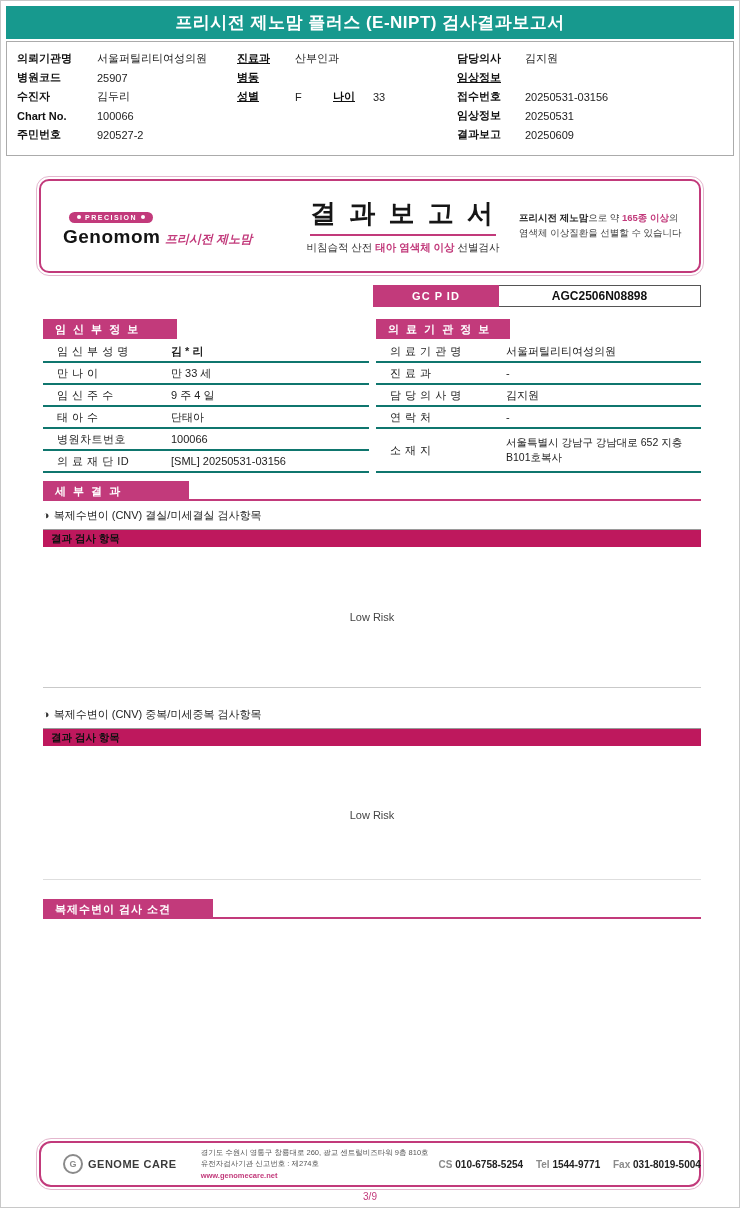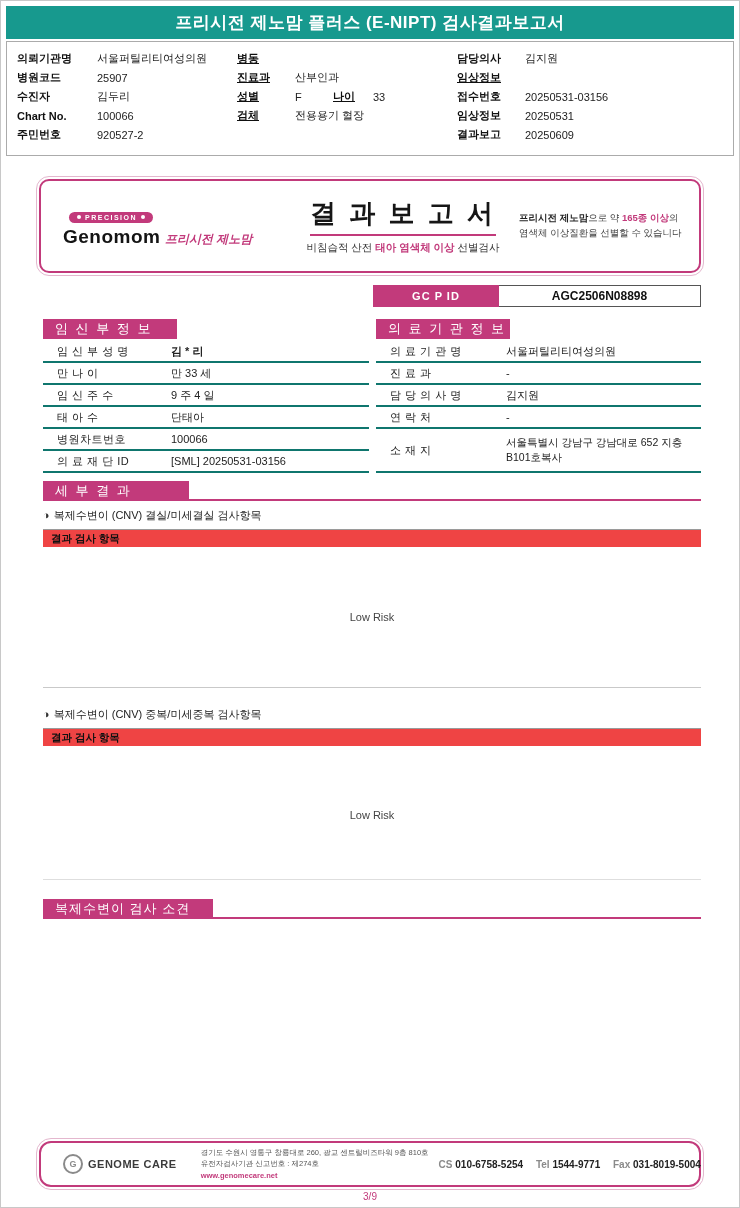--- a/index.html
+++ b/index.html
@@ -51,21 +51,21 @@
   .tagline .hl{color:var(--accent);font-weight:bold}
 
   
   .gcpid{position:absolute;left:372px;top:284px;width:328px;height:22px;display:flex}
   .gcpid-label{flex:0 0 126px;background:var(--accent);color:#fff;font-size:11px;font-weight:bold;
     text-align:center;line-height:22px;letter-spacing:1px}
   .gcpid-value{flex:1;border:1px solid #555;border-left:none;font-size:12px;font-weight:bold;color:#111;
     text-align:center;line-height:20px;background:#fff}
 
   
-  .chip{position:absolute;height:20px;background:var(--accent);color:#fff;font-size:13px;font-weight:normal;
+  .chip{position:absolute;height:20px;background:var(--accent);color:#fff;font-size:11px;font-weight:bold;
     line-height:20px;letter-spacing:2px;padding-left:12px}
   .chip.maternal{left:42px;top:318px;width:134px}
   .chip.clinic{left:375px;top:318px;width:134px}
   .chip.detail{left:42px;top:480px;width:146px}
   .chip.opinion{left:42px;top:898px;width:170px;letter-spacing:1px}
   .accent-line{position:absolute;height:2px;background:var(--accent)}
   .accent-line.detail{left:42px;top:498px;width:658px}
   .accent-line.opinion{left:42px;top:916px;width:658px}
 
   
@@ -78,21 +78,21 @@
   .trow .tval{flex:1;color:#222}
   .trow .tval.bold{font-weight:bold}
   .trow.tall{min-height:44px}
   .trow.tall .tval{font-size:10.5px;line-height:1.45;padding:4px 6px 4px 0}
 
   
   .cnv-heading{position:absolute;left:42px;font-size:11px;color:#222}
   .cnv-heading .ico{font-size:11px;color:#333;margin-right:4px}
   .cnv-heading.one{top:507px}
   .cnv-heading.two{top:706px}
-  .colhdr{position:absolute;left:42px;width:658px;height:18px;background:#ef4444;border-top:1px solid #9a9a9a;
+  .colhdr{position:absolute;left:42px;width:658px;height:18px;background:#be185d;border-top:1px solid #9a9a9a;
     font-size:10.5px;font-weight:bold;color:#111;line-height:17px;padding-left:8px}
   .colhdr.one{top:528px}
   .colhdr.two{top:727px}
   .lowrisk{position:absolute;left:42px;width:658px;text-align:center;font-size:11px;color:#444}
   .lowrisk.one{top:610px}
   .lowrisk.two{top:808px}
   .divider{position:absolute;left:42px;width:658px;height:1px;background:#c9c9c9}
   .divider.one{top:686px}
   .divider.two{top:878px;background:#dedede}
 
@@ -136,36 +136,32 @@
           <span class="hlabel">Chart No.</span>
           <span class="hval">100066</span>
         </div>
       <div class="hrow">
           <span class="hlabel">주민번호</span>
           <span class="hval">920527-2</span>
         </div>
     </div>
     <div class="hcol c2">
       <div class="hrow">
+          <span class="hlabel u">진료과</span>
+          <span class="hval">산부인과</span>
+        </div>
+      <div class="hrow">
           <span class="hlabel u">병동</span>
           <span class="hval"></span>
-        </div>
-      <div class="hrow">
-          <span class="hlabel u">진료과</span>
-          <span class="hval">산부인과</span>
         </div>
       <div class="hrow">
           <span class="hlabel u">성별</span>
           <span class="hval sex">F</span>
           <span class="hlabel u age">나이</span>
           <span class="hval">33</span>
-        </div>
-      <div class="hrow">
-          <span class="hlabel u">검체</span>
-          <span class="hval">전용용기 혈장</span>
         </div>
     </div>
     <div class="hcol c3">
       <div class="hrow">
           <span class="hlabel">담당의사</span>
           <span class="hval">김지원</span>
         </div>
       <div class="hrow">
           <span class="hlabel u">임상정보</span>
           <span class="hval"></span>

